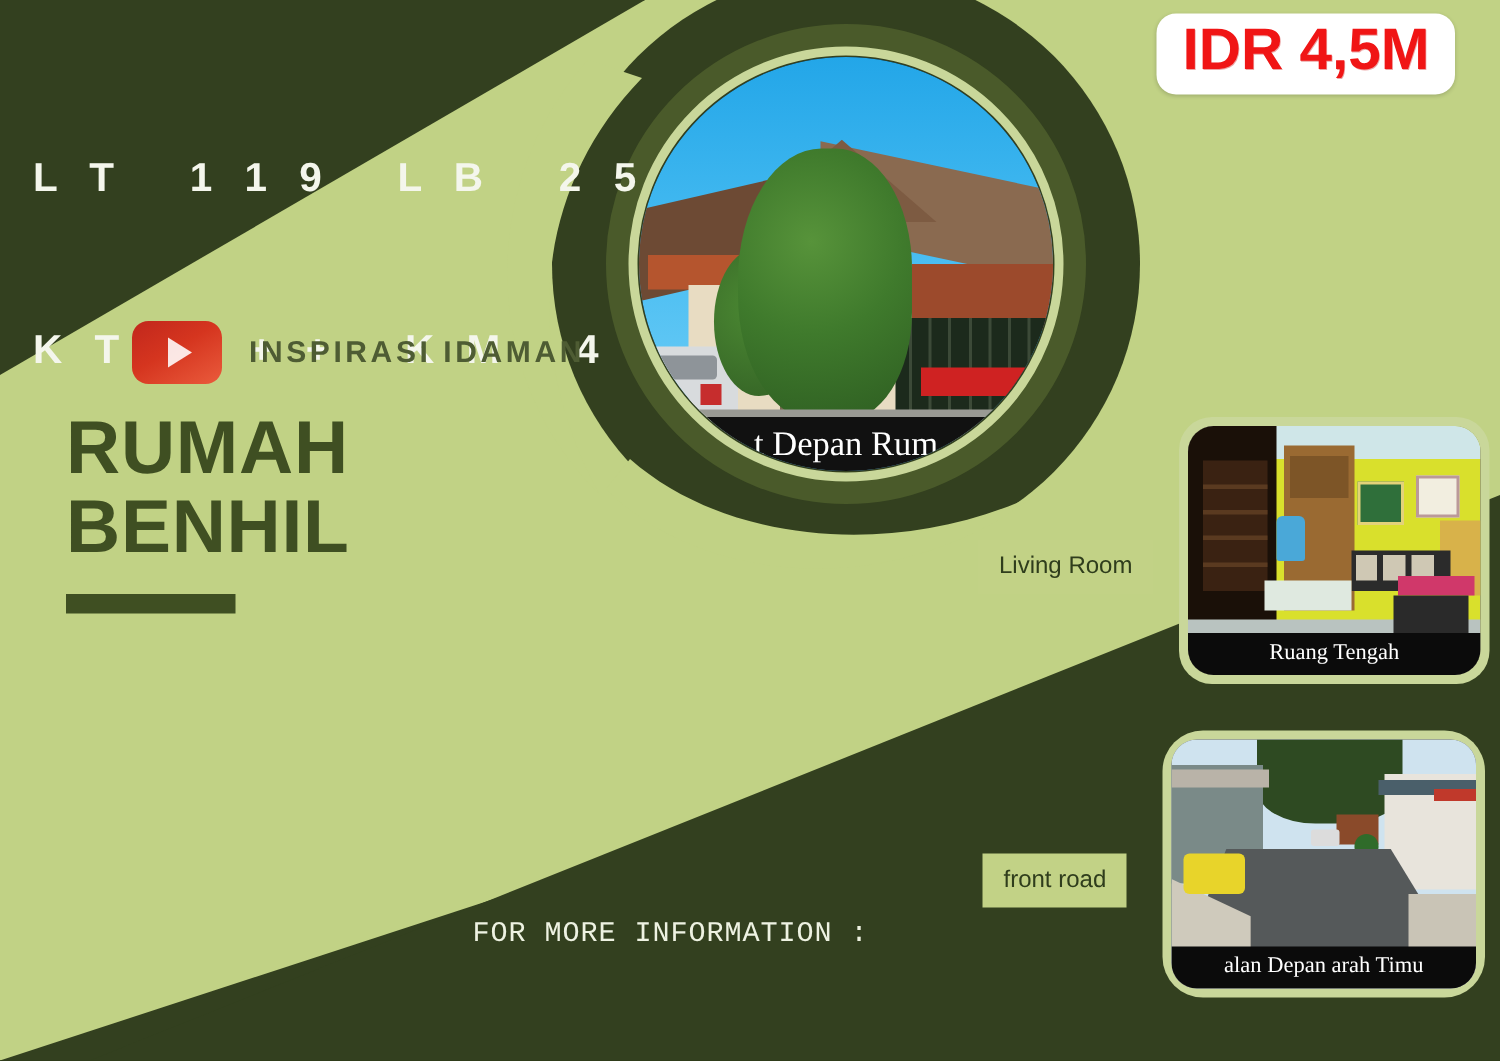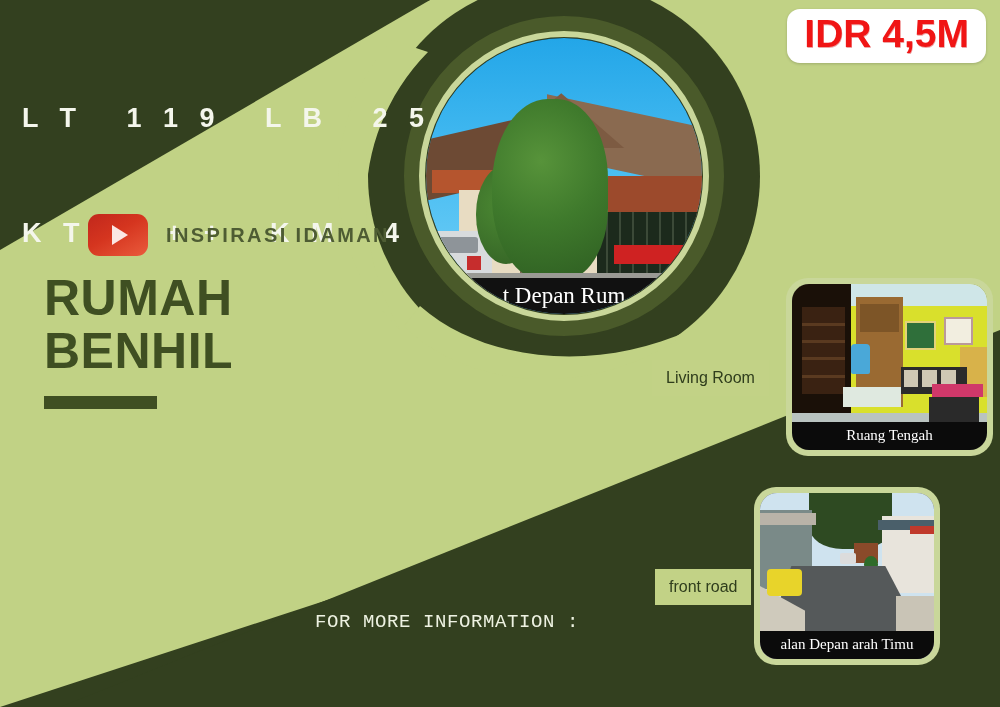--- a/index.html
+++ b/index.html
@@ -30,21 +30,21 @@
     font-weight: 600;
     letter-spacing: 7px;
     line-height: 1.42;
     white-space: pre;
   }
   #spec-block div { white-space: pre; }
 
   
   #price-badge {
     position: absolute;
-    right: 14px;
+    right: 30px;
     top: 9px;
     background: #ffffff;
     border-radius: 13px;
     padding: 5px 17px 8px 17px;
     box-shadow: 0 1px 3px rgba(0,0,0,0.18);
   }
   #price-badge .price-text {
     color: #f01515;
     font-size: 39px;
     font-weight: 700;
@@ -165,21 +165,21 @@
     overflow: hidden;
   }
   .thumb-inner {
     position: relative;
     width: 100%; height: 100%;
     border-radius: 17px;
     overflow: hidden;
     background: #556;
   }
   #thumb-living { left: 786px; top: 278px; width: 207px; height: 178px; }
-  #thumb-road   { left: 754px; top: 487px; width: 186px; height: 178px; }
+  #thumb-road   { left: 775px; top: 487px; width: 215px; height: 178px; border-radius: 27px; }
 
   
   .lr-wall   { position:absolute; inset:0; background:#d9e02c; }
   .lr-ceil   { position:absolute; left:0; top:0; width:100%; height:13%; background:#cfe6e8; }
   .lr-dark   { position:absolute; left:0; top:0; width:30%; height:88%; background:#1a1008; }
   .lr-shelf  { position:absolute; left:5%; top:14%; width:22%; height:52%; background:#3a2212; }
   .lr-shelf i{ position:absolute; left:0; right:0; height:3px; background:#5a3a20; }
   .lr-door   { position:absolute; left:33%; top:8%; width:24%; height:66%; background:#9a6a32; }
   .lr-door b { position:absolute; left:8%; top:6%; width:84%; height:26%; background:#7d5527; display:block; }
   .lr-disp   { position:absolute; left:30%; top:36%; width:10%; height:18%; background:#4aa8d8; border-radius:4px 4px 2px 2px; }

